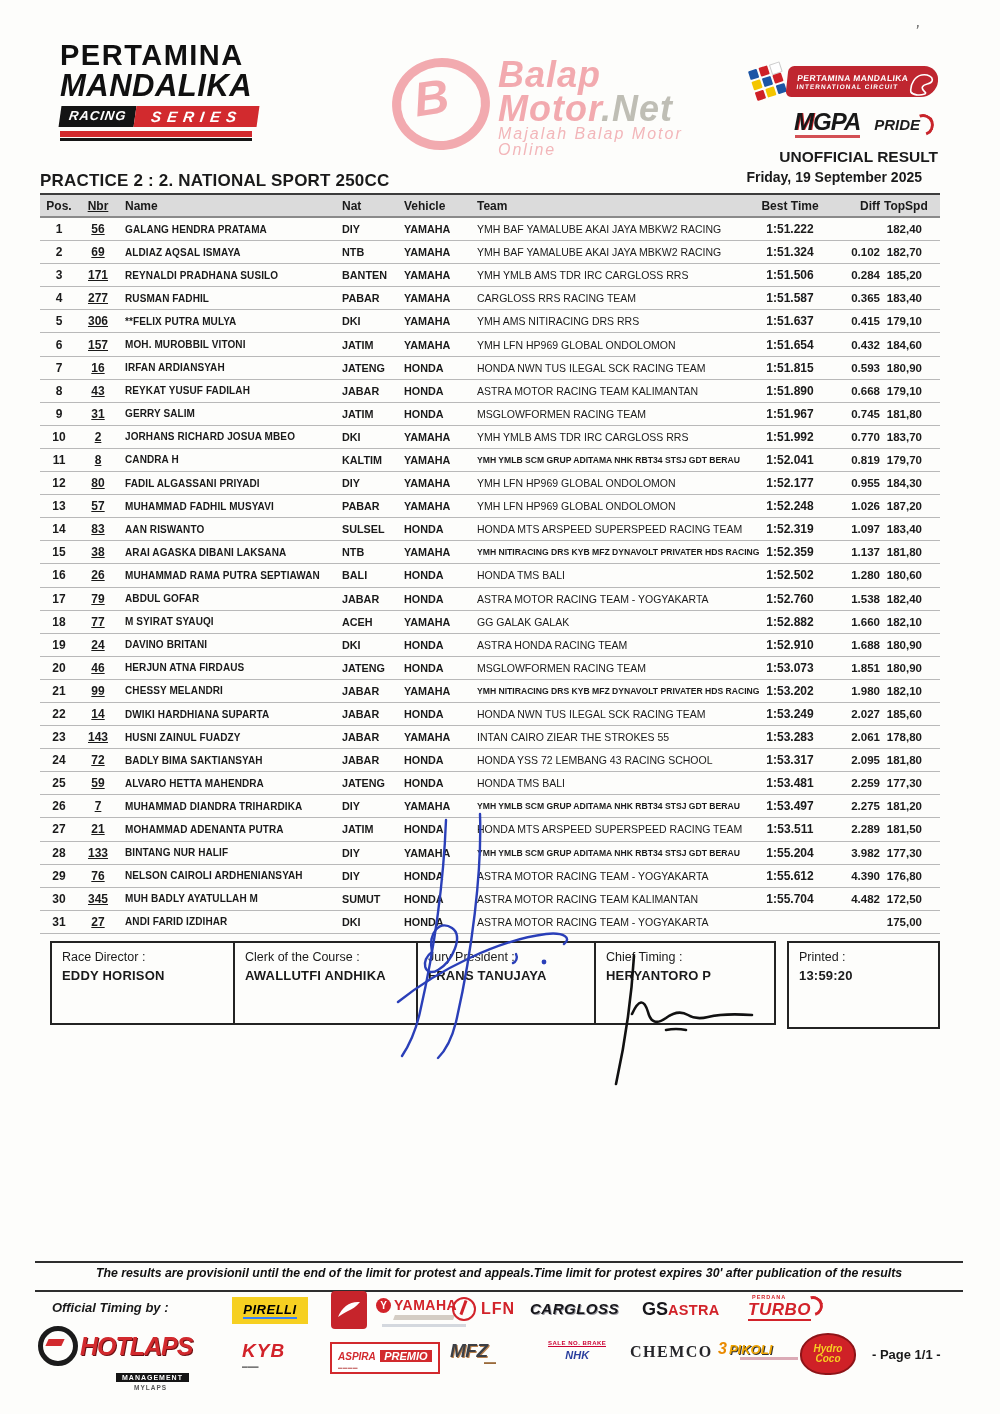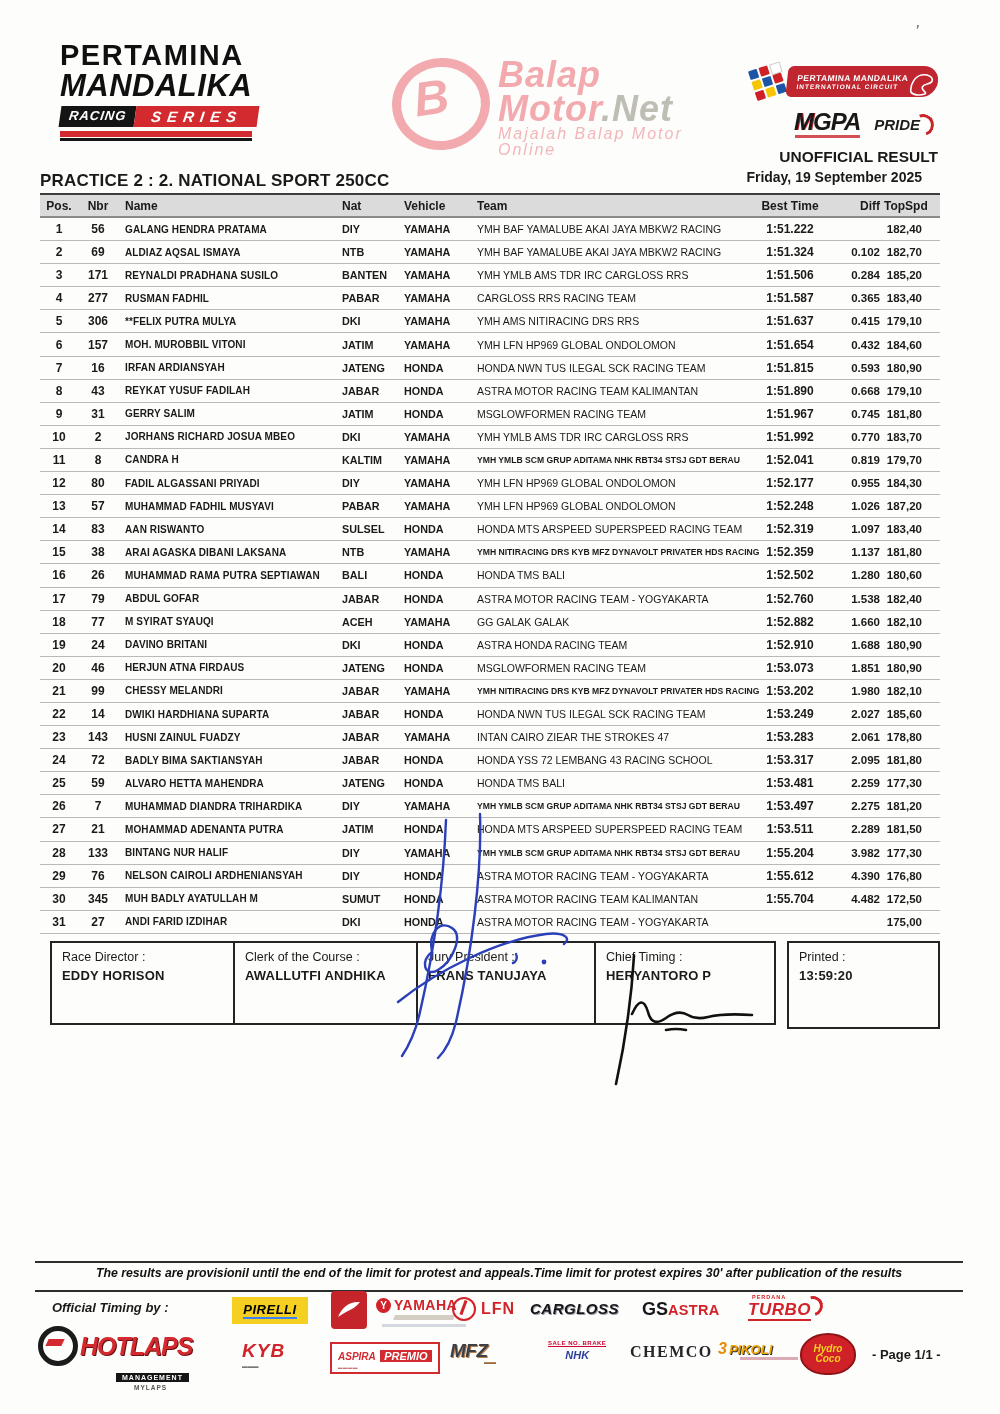--- a/index.html
+++ b/index.html
@@ -55,21 +55,21 @@
   .session-title{position:absolute;left:40px;top:171px;font-size:17px;font-weight:900;letter-spacing:.2px;}
 
   
   .rtable{position:absolute;left:40px;top:193px;width:900px;}
   .thead,.trow{display:grid;grid-template-columns:38px 40px 222px 64px 70px 276px 80px 54px 56px;align-items:center;}
   .thead{height:21px;background:#dbdbdb;border-top:2px solid #3c3c3c;border-bottom:2px solid #8a8a8a;
          font-size:12px;font-weight:900;}
   .trow{height:22.1px;border-bottom:1px solid #b9b9b9;background:#fdfdfb;}
   .cell{white-space:nowrap;overflow:visible;}
   .h-pos,.c-pos{text-align:center;}
-  .h-nbr,.c-nbr{text-align:center;}
+  .h-nbr,.c-nbr{text-align:center;text-decoration:underline;}
   .h-name,.c-name{text-align:left;padding-left:7px;}
   .h-nat,.c-nat{text-align:left;padding-left:2px;}
   .h-vehicle,.c-vehicle{text-align:left;}
   .h-team,.c-team{text-align:left;padding-left:3px;}
   .h-best,.c-best{text-align:center;}
   .h-diff,.c-diff{text-align:right;padding-right:4px;}
   .h-topspd,.c-topspd{text-align:right;padding-right:18px;}
   .c-pos{font-size:12px;font-weight:700;}
   .c-nbr{font-size:12px;font-weight:900;}
   .c-name{font-size:10px;font-weight:900;letter-spacing:.1px;}
@@ -483,21 +483,21 @@
           <div class="cell c-best">1:53.249</div>
           <div class="cell c-diff">2.027</div>
           <div class="cell c-topspd">185,60</div>
         </div>
         <div class="trow">
           <div class="cell c-pos">23</div>
           <div class="cell c-nbr">143</div>
           <div class="cell c-name">HUSNI ZAINUL FUADZY</div>
           <div class="cell c-nat">JABAR</div>
           <div class="cell c-vehicle">YAMAHA</div>
-          <div class="cell c-team">INTAN CAIRO ZIEAR THE STROKES 47</div>
+          <div class="cell c-team">INTAN CAIRO ZIEAR THE STROKES 55</div>
           <div class="cell c-best">1:53.283</div>
           <div class="cell c-diff">2.061</div>
           <div class="cell c-topspd">178,80</div>
         </div>
         <div class="trow">
           <div class="cell c-pos">24</div>
           <div class="cell c-nbr">72</div>
           <div class="cell c-name">BADLY BIMA SAKTIANSYAH</div>
           <div class="cell c-nat">JABAR</div>
           <div class="cell c-vehicle">HONDA</div>

